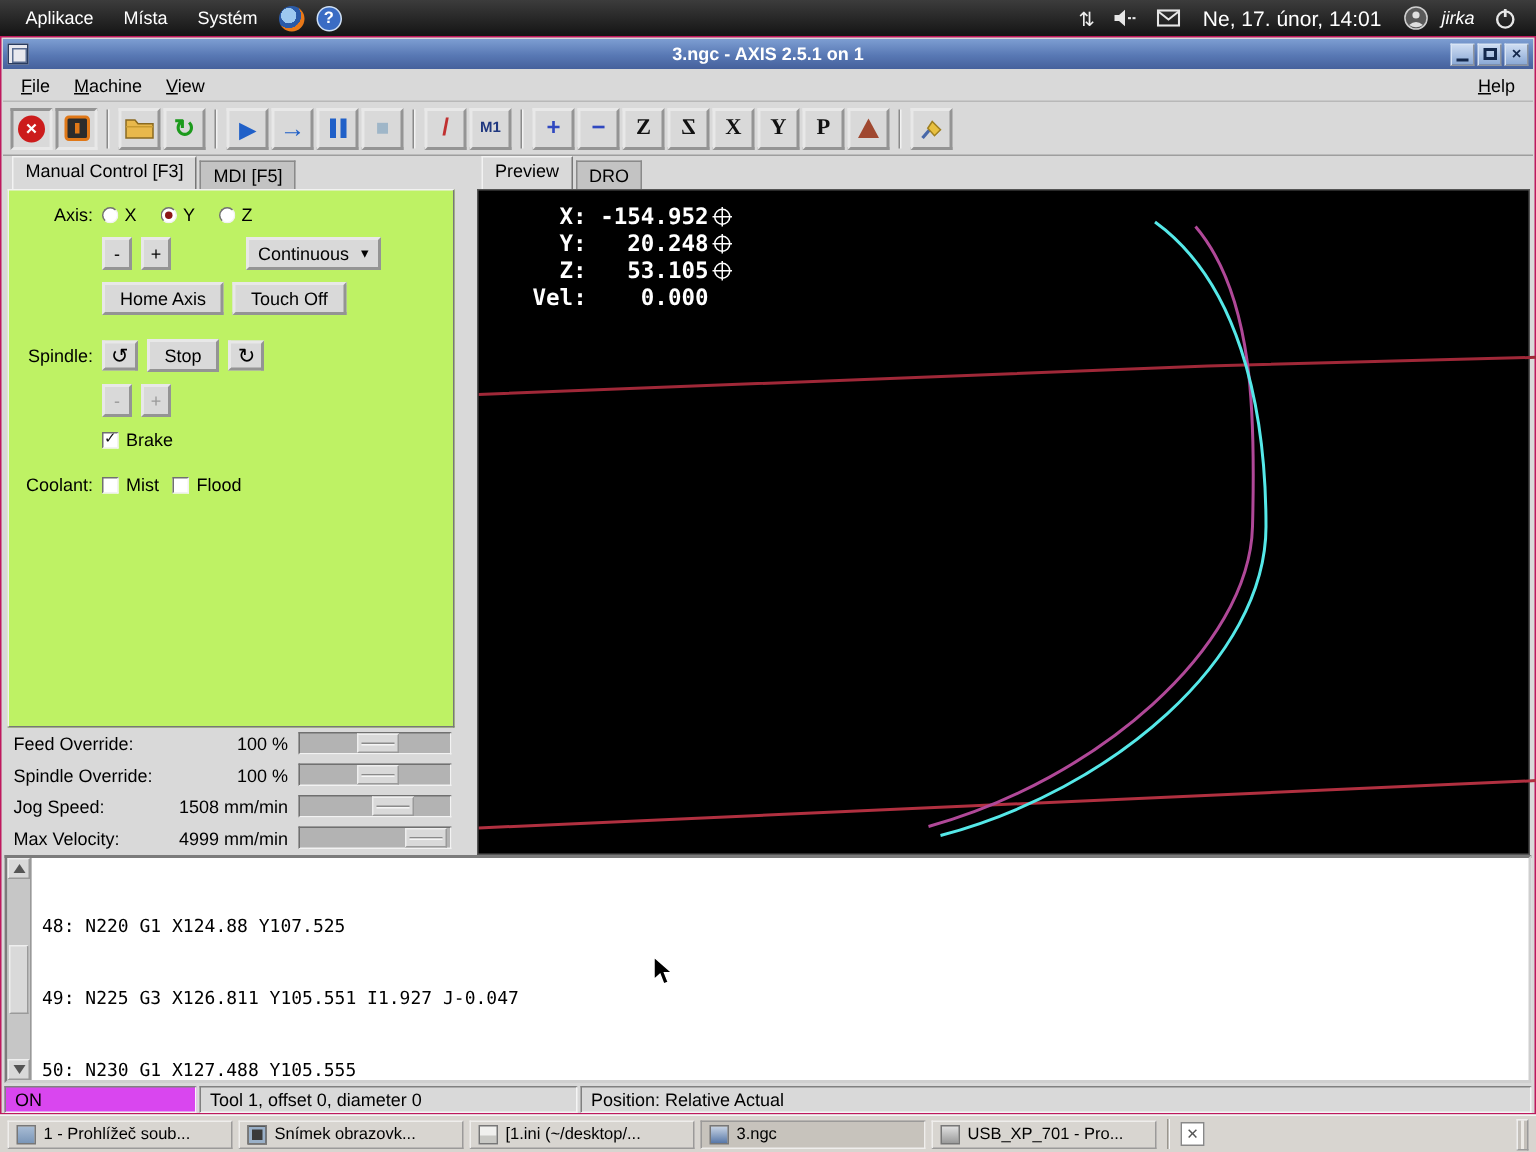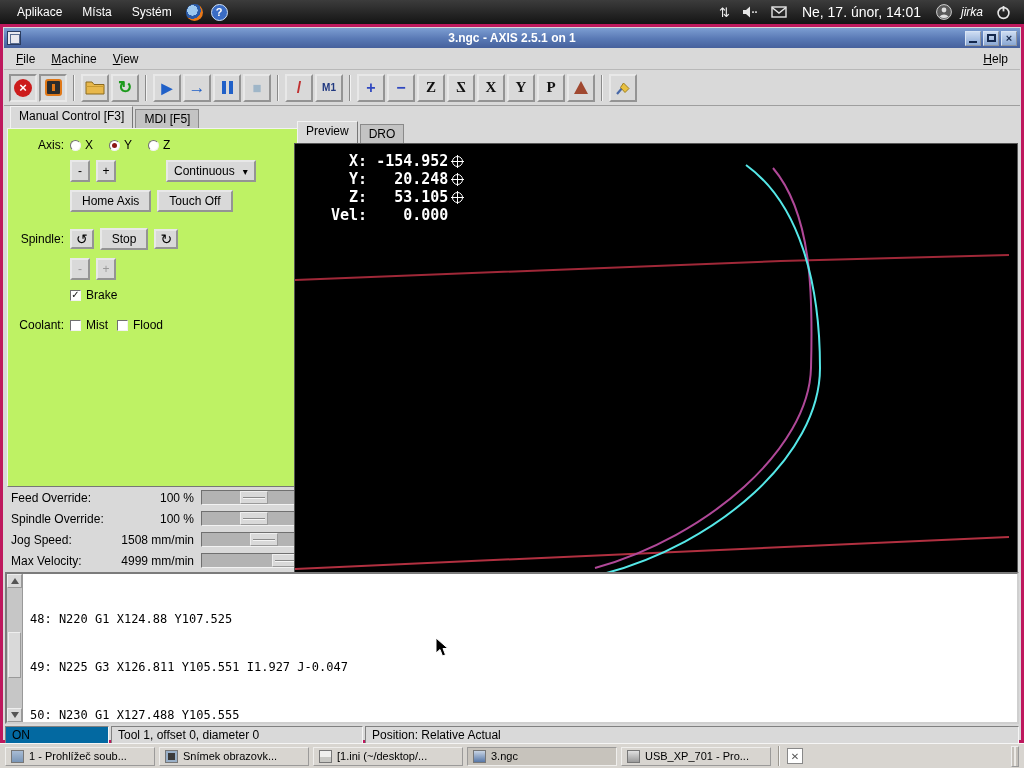--- a/index.html
+++ b/index.html
@@ -13,21 +13,21 @@
   .pmenu { padding:3px 9px; font-size:12px; cursor:default; }
   .launcher { width:17px; height:17px; border-radius:50%; margin:0 3px; display:inline-flex; align-items:center; justify-content:center; }
   .firefox { background:radial-gradient(circle at 38% 38%, #9cc8f0 0 34%, #2a5aa8 35% 55%, #e87818 56% 100%); }
   .helpico { background:#3a6cc4; border:1px solid #cfe0f5; color:#fff; font-weight:bold; font-size:11px; }
   .pspacer { flex:1; }
   .ptray { margin:0 5px; font-size:13px; color:#eee; display:inline-flex; align-items:center; }
   #clock { margin:0 8px; font-size:14px; white-space:nowrap; }
   #username { margin:0 6px 0 2px;font-style:italic; }
 
   
-  #window { position:absolute; top:24px; left:0; width:1024px; height:719px; background:#d9d9d9; border:3px solid #be185d; }
+  #window { position:absolute; top:24px; left:0; width:1024px; height:719px; background:#d9d9d9; border:1px solid #be185d; }
   #titlebar { position:absolute; top:1px; left:1px; right:1px; height:20px;
     background:linear-gradient(#7d9ed2, #5878b4 55%, #46619c); display:flex; align-items:center; padding:0 3px; }
   #titlebar .title { position:absolute; left:0; right:0; text-align:center; color:#fff; font-weight:bold; font-size:12px; pointer-events:none; }
   .winicon { width:14px; height:14px; background:#e8e8ee; border:1px solid #2a3c60; display:inline-block; position:relative; }
   .winicon::after { content:""; position:absolute; left:2px; top:2px; width:8px; height:8px; border:1px solid #5a6c90; }
   .winbtns { margin-left:auto; display:flex; gap:2px; z-index:2; }
   .wbtn { width:16px; height:15px; background:linear-gradient(#cddcf2,#8aa8d4); border:1px outset #d8e4f4;
     display:inline-flex; align-items:center; justify-content:center; color:#14284c; font-weight:bold; font-size:11px; line-height:1; }
   .glyph-min { width:8px; height:2px; background:#14284c; margin-top:8px; }
   .glyph-max { width:9px; height:8px; border:2px solid #14284c; }
@@ -94,21 +94,21 @@
   .sliders { position:absolute; left:0; right:0; bottom:0; height:85px; }
   .srow { display:flex; align-items:center; height:21px; }
   .slabel { padding-left:4px; }
   .svalue { margin-left:auto; padding-right:7px; }
   .strough { width:102px; height:15px; background:#b3b3b3; border:1px solid; border-color:#707070 #f2f2f2 #f2f2f2 #707070;
     position:relative; flex:none; margin-right:2px; }
   .sthumb { position:absolute; top:0; width:28px; height:13px; background:#d9d9d9; border:1px outset #eee; }
   .sthumb::after { content:""; position:absolute; left:2px; right:2px; top:5px; border-top:1px solid #8a8a8a; border-bottom:1px solid #f5f5f5; }
 
   
-  #right-pane { position:absolute; left:290px; top:0; right:2px; height:466px;margin-top:15px; }
+  #right-pane { position:absolute; left:316px; top:0; right:2px; height:466px; }
   #canvas { position:absolute; left:0; right:0; top:22px; bottom:0; background:#000; border:1px solid #555; }
   #canvas svg.path { position:absolute; left:0; top:0; }
   #dro { position:absolute; left:36px; top:8px; font-family:"DejaVu Sans Mono",monospace; font-weight:bold;
     font-size:15px; color:#fff; line-height:18px; }
   .drow { display:flex; align-items:center; white-space:pre; }
   .dlab { display:inline-block; width:4ch; text-align:right; }
   .dval { display:inline-block; width:9ch; text-align:right; }
   .homed { width:11px; height:11px; border:1px solid #fff; border-radius:50%; position:relative; margin-left:4px; display:inline-block; }
   .homed::before { content:""; position:absolute; left:4px; top:-2px; width:1px; height:13px; background:#fff; }
   .homed::after { content:""; position:absolute; top:4px; left:-2px; height:1px; width:13px; background:#fff; }
@@ -124,21 +124,21 @@
   .tri-up { width:0; height:0; border-left:4px solid transparent; border-right:4px solid transparent; border-bottom:6px solid #555; }
   .tri-dn { width:0; height:0; border-left:4px solid transparent; border-right:4px solid transparent; border-top:6px solid #555; }
   .gthumb { position:absolute; left:1px; width:13px; top:58px; height:46px; background:#d9d9d9; border:1px outset #eee; }
   #glines { padding:5px 0 0 7px; font-family:"DejaVu Sans Mono",monospace; font-size:12px; line-height:16px; white-space:pre; }
   .ln { display:inline-block; width:3ch; text-align:right; margin-right:1ch; }
 
   
   #statusbar { position:absolute; left:2px; right:2px; top:699px; height:18px; display:flex; gap:2px; }
   .scell { border:1px solid; border-color:#808080 #f5f5f5 #f5f5f5 #808080; background:#d9d9d9;
     padding:1px 6px; font-size:12px; white-space:nowrap; overflow:hidden; }
-  .scell.c1 { width:104px; background:#0369a1; }
+  .scell.c1 { width:128px; background:#d946ef; }
   .scell.c2 { width:252px; }
   .scell.c3 { flex:1; }
 
   
   #taskbar { position:absolute; top:743px; left:0; width:1024px; height:25px; background:#d8d5d0;
     border-top:1px solid #f5f5f5; display:flex; align-items:center; padding:0 5px; gap:4px; }
   .task { width:150px; height:19px; background:#d8d5d0; border:1px outset #efeeec; display:inline-flex;
     align-items:center; gap:5px; padding:0 5px; font-size:11px; white-space:nowrap; overflow:hidden; }
   .task.active { border-style:inset; background:#c7c3bc; }
   .ticon { width:13px; height:13px; flex:none; border:1px solid #777; }

